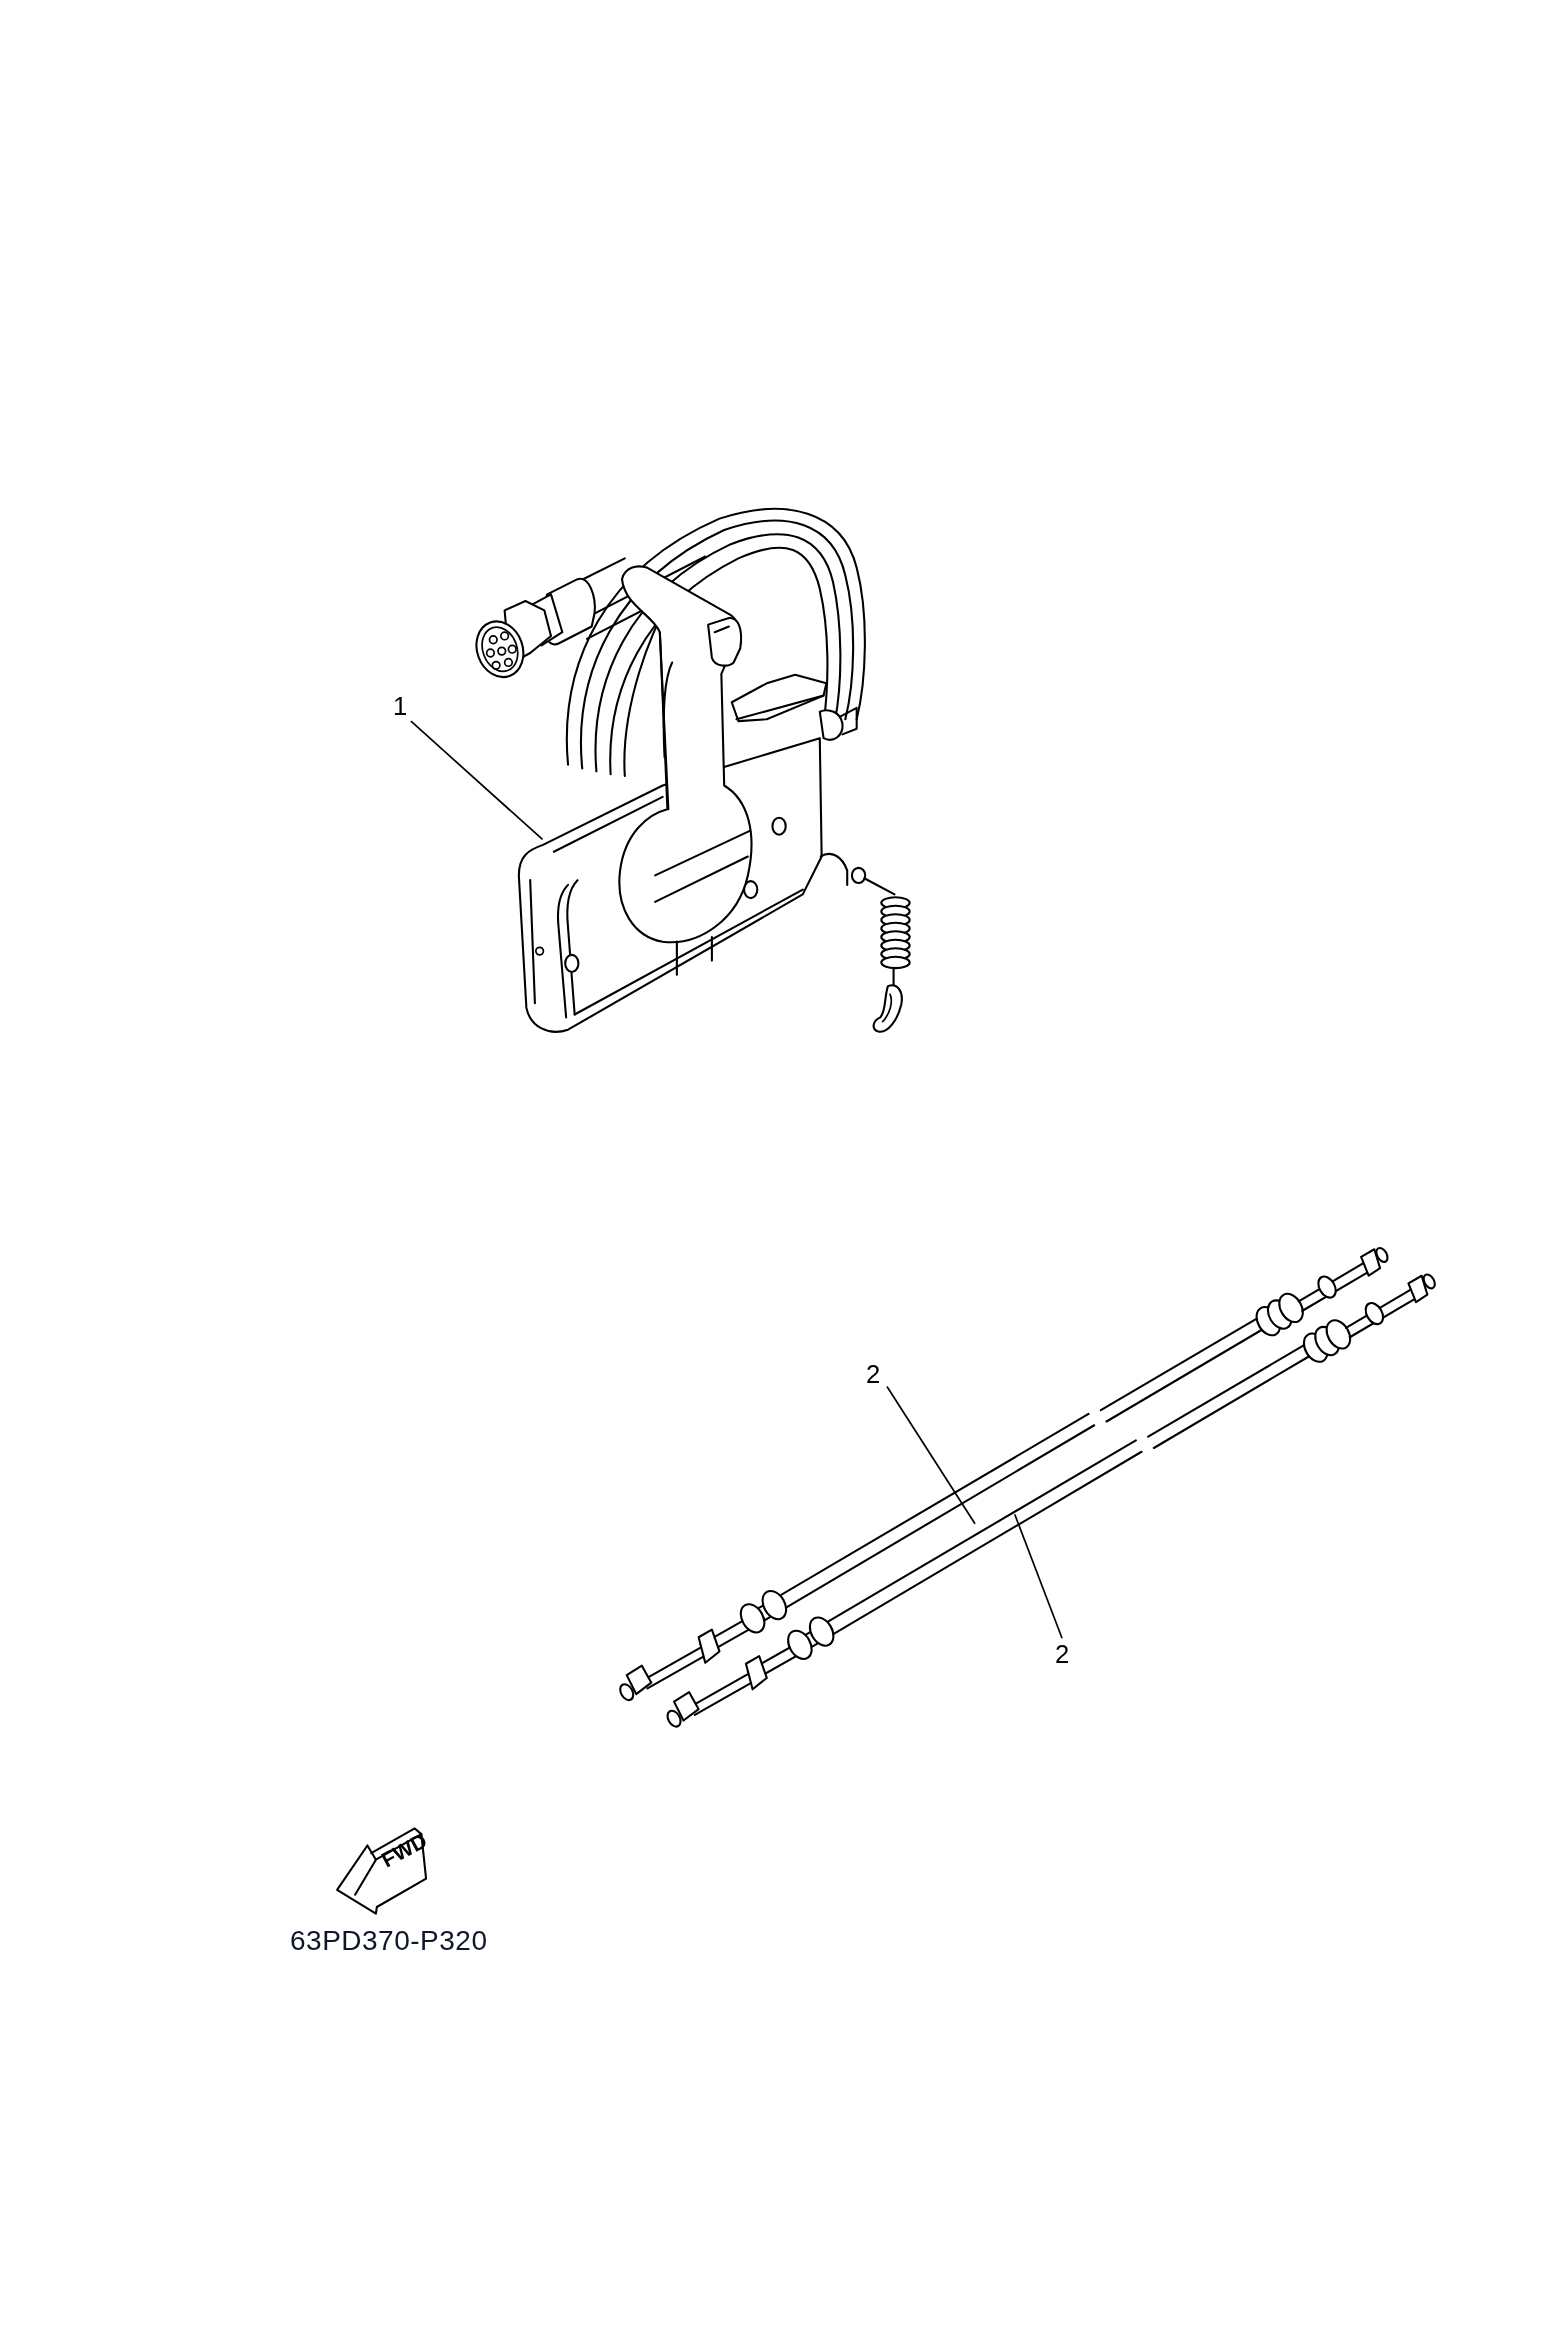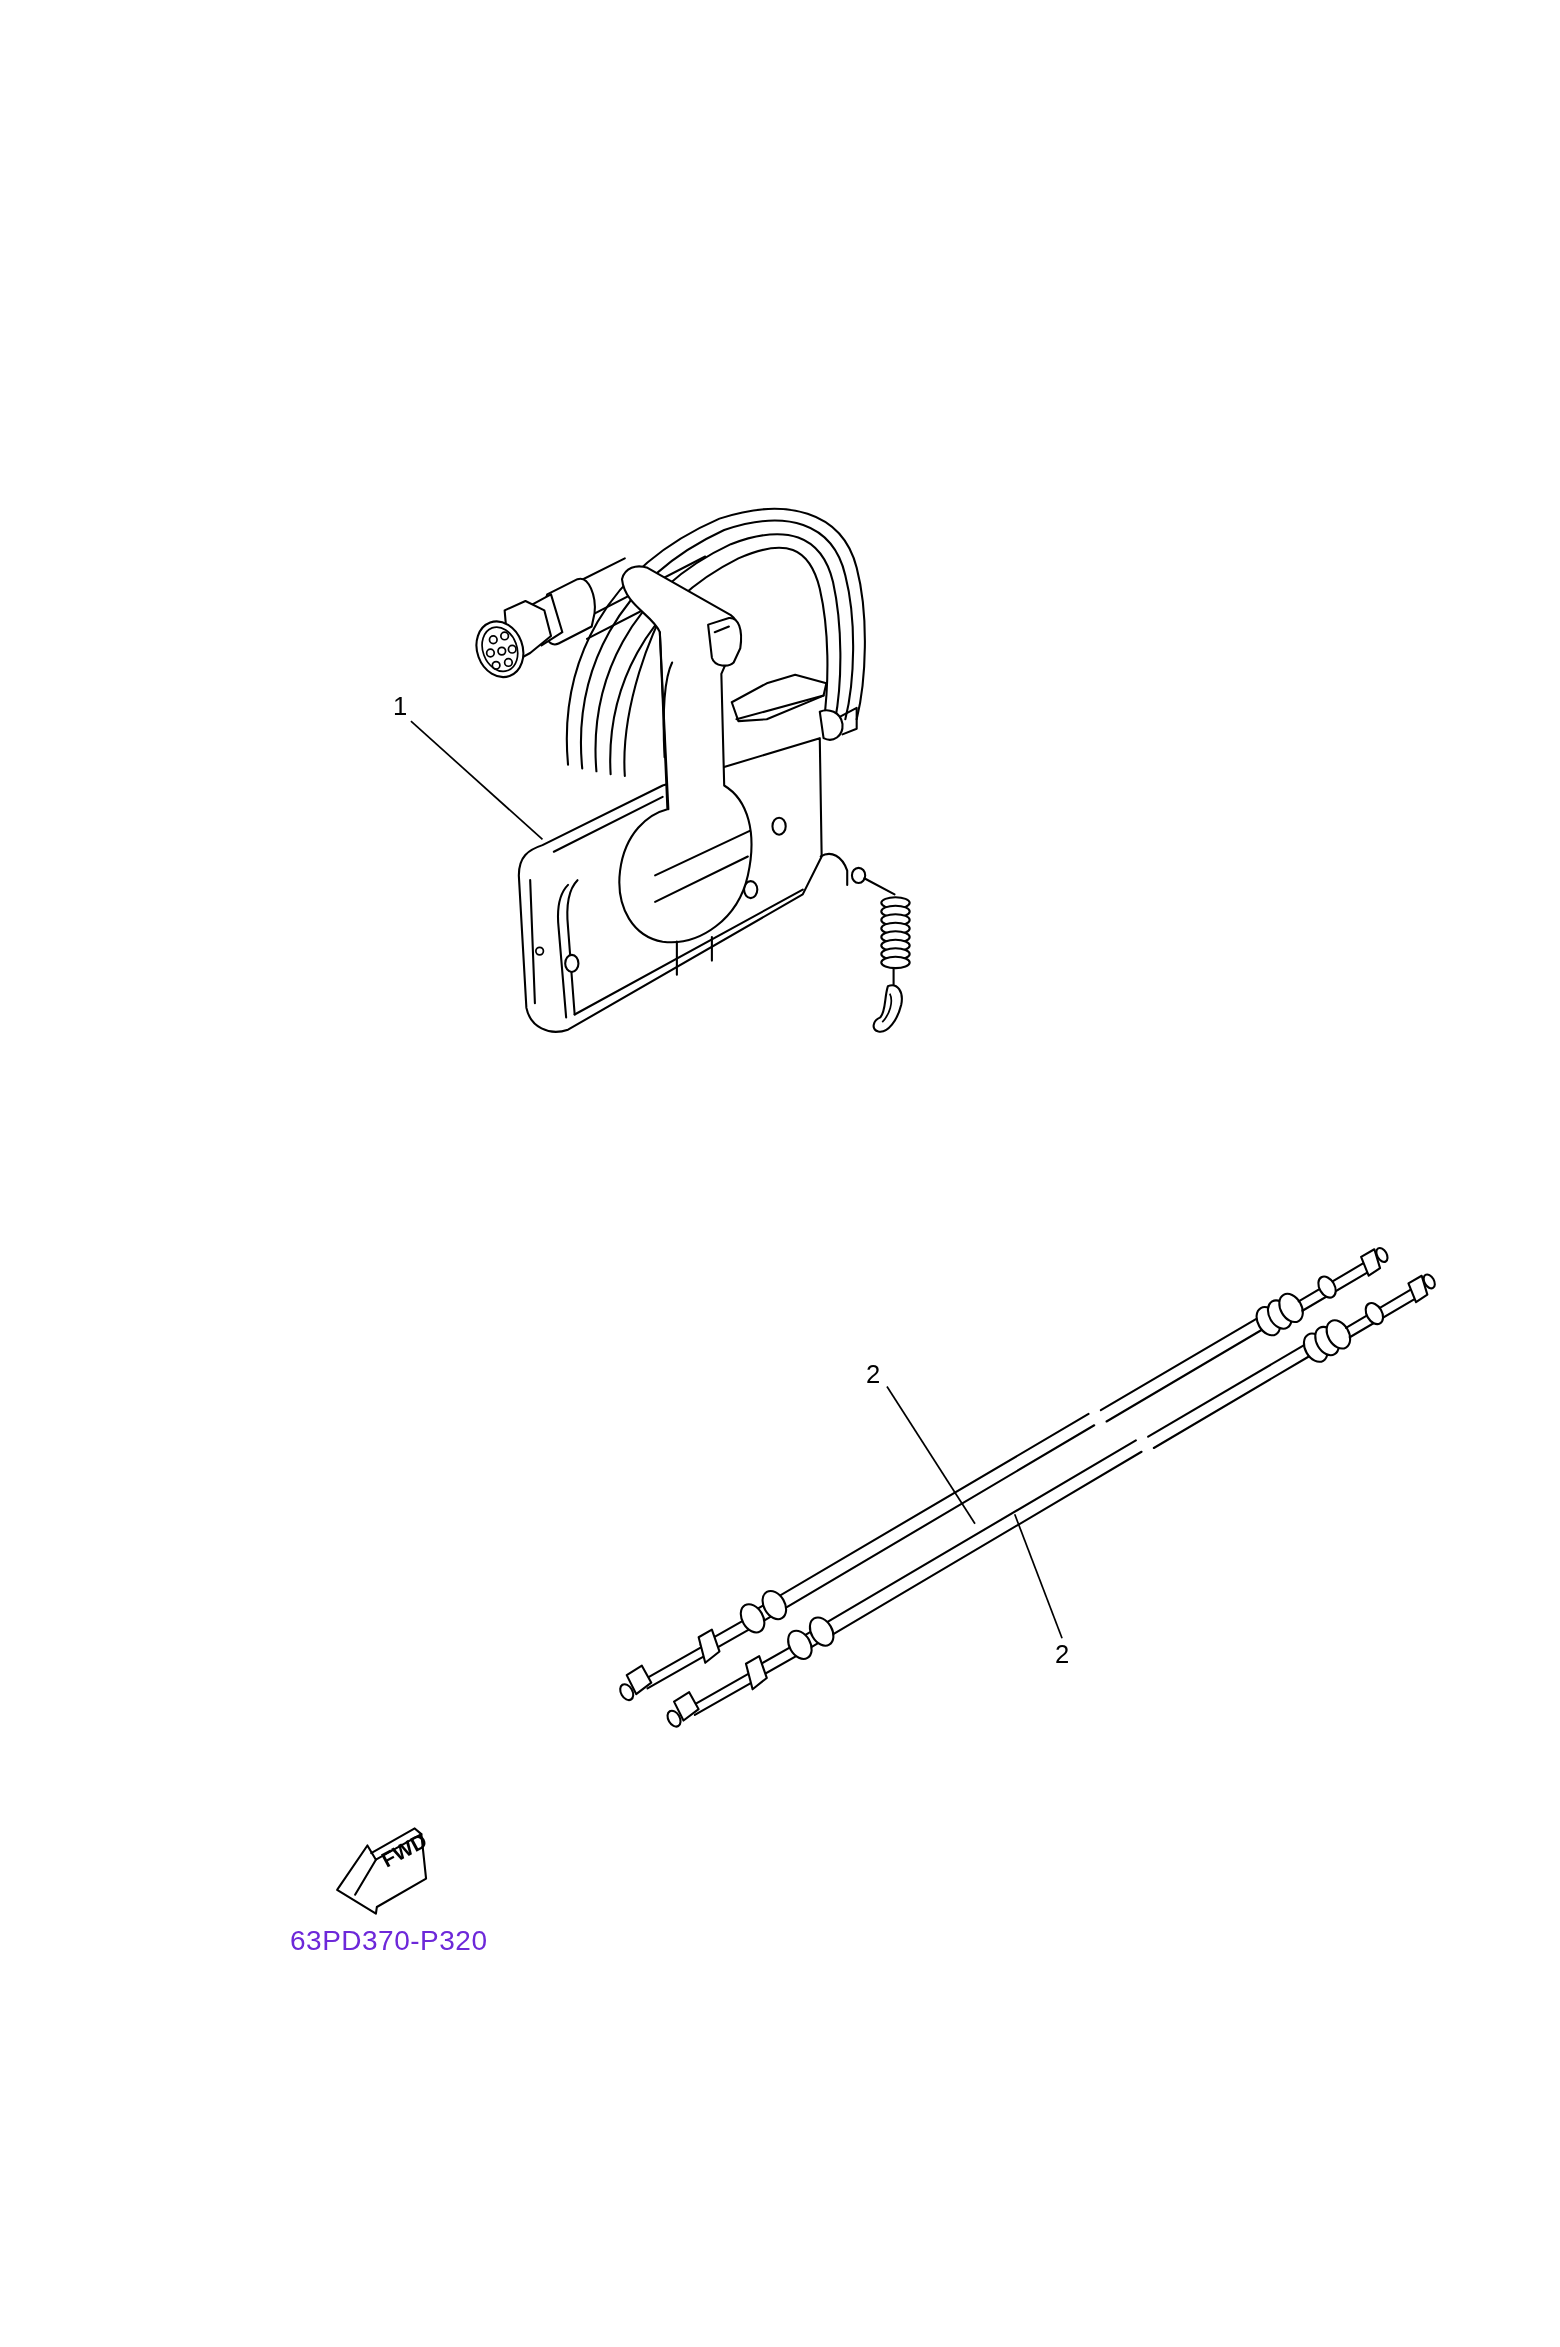--- a/index.html
+++ b/index.html
@@ -4,21 +4,21 @@
 <style>
   html,body{margin:0;padding:0;background:#ffffff;}
   body{width:1561px;height:2348px;position:relative;overflow:hidden;font-family:"Liberation Sans",sans-serif;}
   #drawing{position:absolute;left:0;top:0;width:1561px;height:2348px;}
   .ln{fill:none;stroke:#000;stroke-width:2.2;stroke-linejoin:round;stroke-linecap:round;}
   .fw{fill:#fff;stroke:#000;stroke-width:2.2;stroke-linejoin:round;}
   .thin{fill:none;stroke:#000;stroke-width:1.8;}
   .callout{position:absolute;font-family:"Liberation Sans",sans-serif;color:#000;line-height:1;}
   .num{font-size:25.6px;}
   .bold{font-weight:bold;}
-  #part-code{position:absolute;left:290px;top:1925px;font-size:28px;letter-spacing:0.5px;color:#6d28d9;}
+  #part-code{position:absolute;left:290px;top:1925px;font-size:28px;letter-spacing:0.5px;color:#0f172a;}
 </style>
 </head>
 <body>
 
 <svg id="drawing" viewBox="0 0 1649 2481" xmlns="http://www.w3.org/2000/svg">
 
   <g>
 
     <g>
       <path class="ln" d="M600,808 C590,700 640,600 760,548 C830,525 890,540 905,600 C918,650 915,720 905,760"></path>

